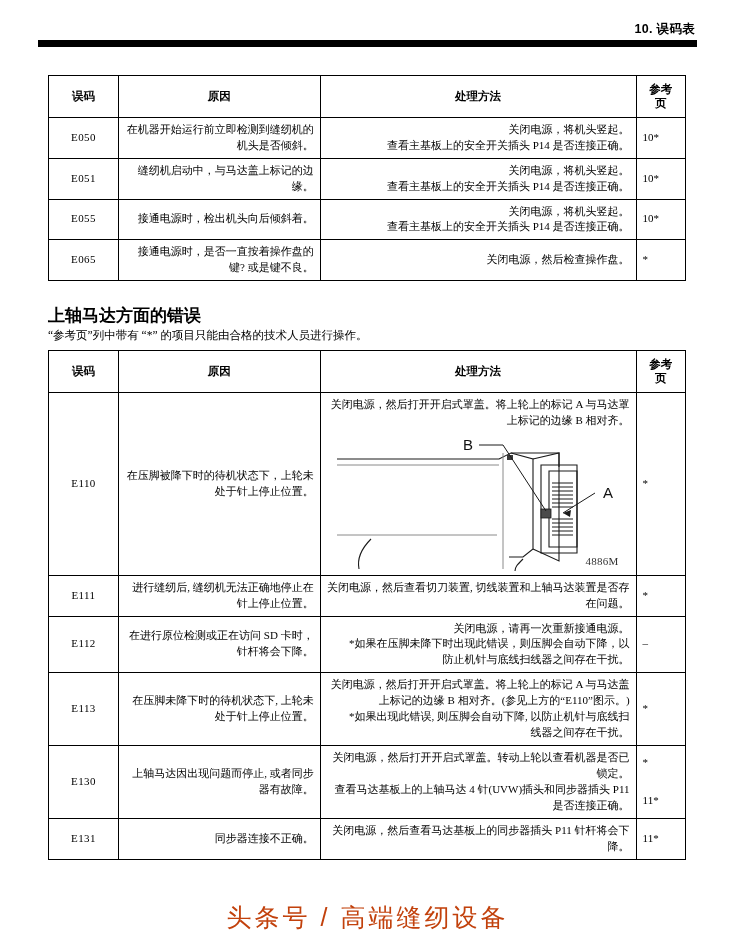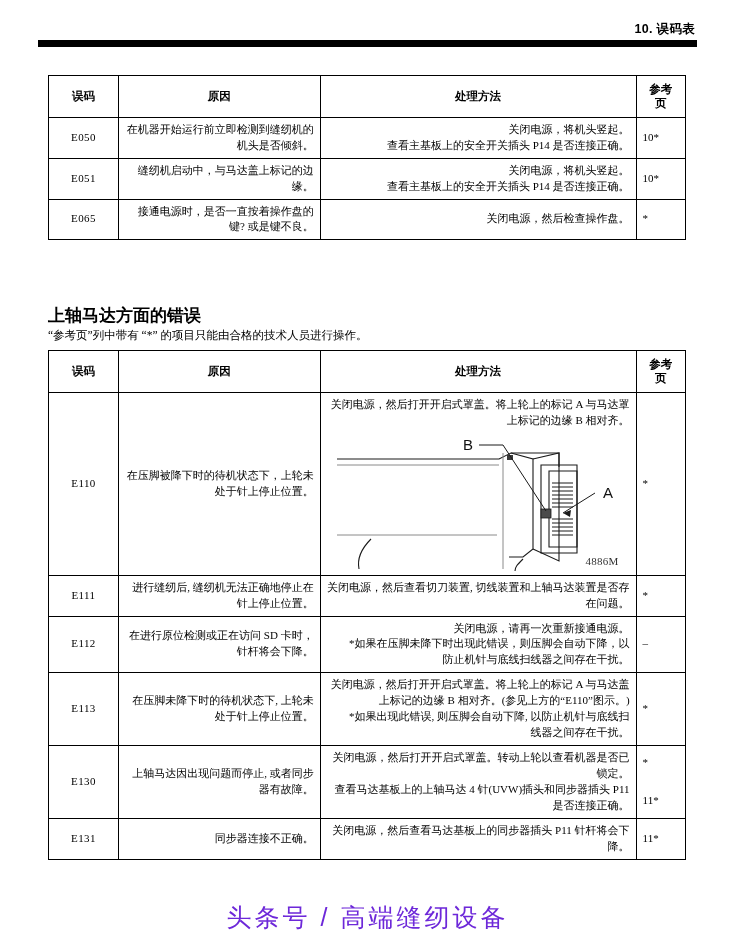--- a/index.html
+++ b/index.html
@@ -129,21 +129,21 @@
 
   
   .watermark {
     position: absolute;
     left: 0;
     right: 0;
     bottom: 8px;
     text-align: center;
     font-size: 25px;
     letter-spacing: 3px;
-    color: #6d28d9;
+    color: #c2410c;
     font-family: "Liberation Sans", sans-serif;
     white-space: nowrap;
     user-select: none;
   }
 </style>
 </head>
 <body>
 
 <div class="page">
 
@@ -183,20 +183,29 @@
       <tr>
         <td class="cell-code">E051</td>
         <td class="cell-text">缝纫机启动中，与马达盖上标记的边缘。</td>
         <td class="cell-text">
           <p>关闭电源，将机头竖起。</p>
           <p>查看主基板上的安全开关插头 P14 是否连接正确。</p>
         </td>
         <td class="cell-ref">10*</td>
       </tr>
 
+      <tr>
+        <td class="cell-code">E055</td>
+        <td class="cell-text">接通电源时，检出机头向后倾斜着。</td>
+        <td class="cell-text">
+          <p>关闭电源，将机头竖起。</p>
+          <p>查看主基板上的安全开关插头 P14 是否连接正确。</p>
+        </td>
+        <td class="cell-ref">10*</td>
+      </tr>
 
       <tr>
         <td class="cell-code">E065</td>
         <td class="cell-text">接通电源时，是否一直按着操作盘的键? 或是键不良。</td>
         <td class="cell-text">
           <p>关闭电源，然后检查操作盘。</p>
         </td>
         <td class="cell-ref">*</td>
       </tr>
     </tbody>

